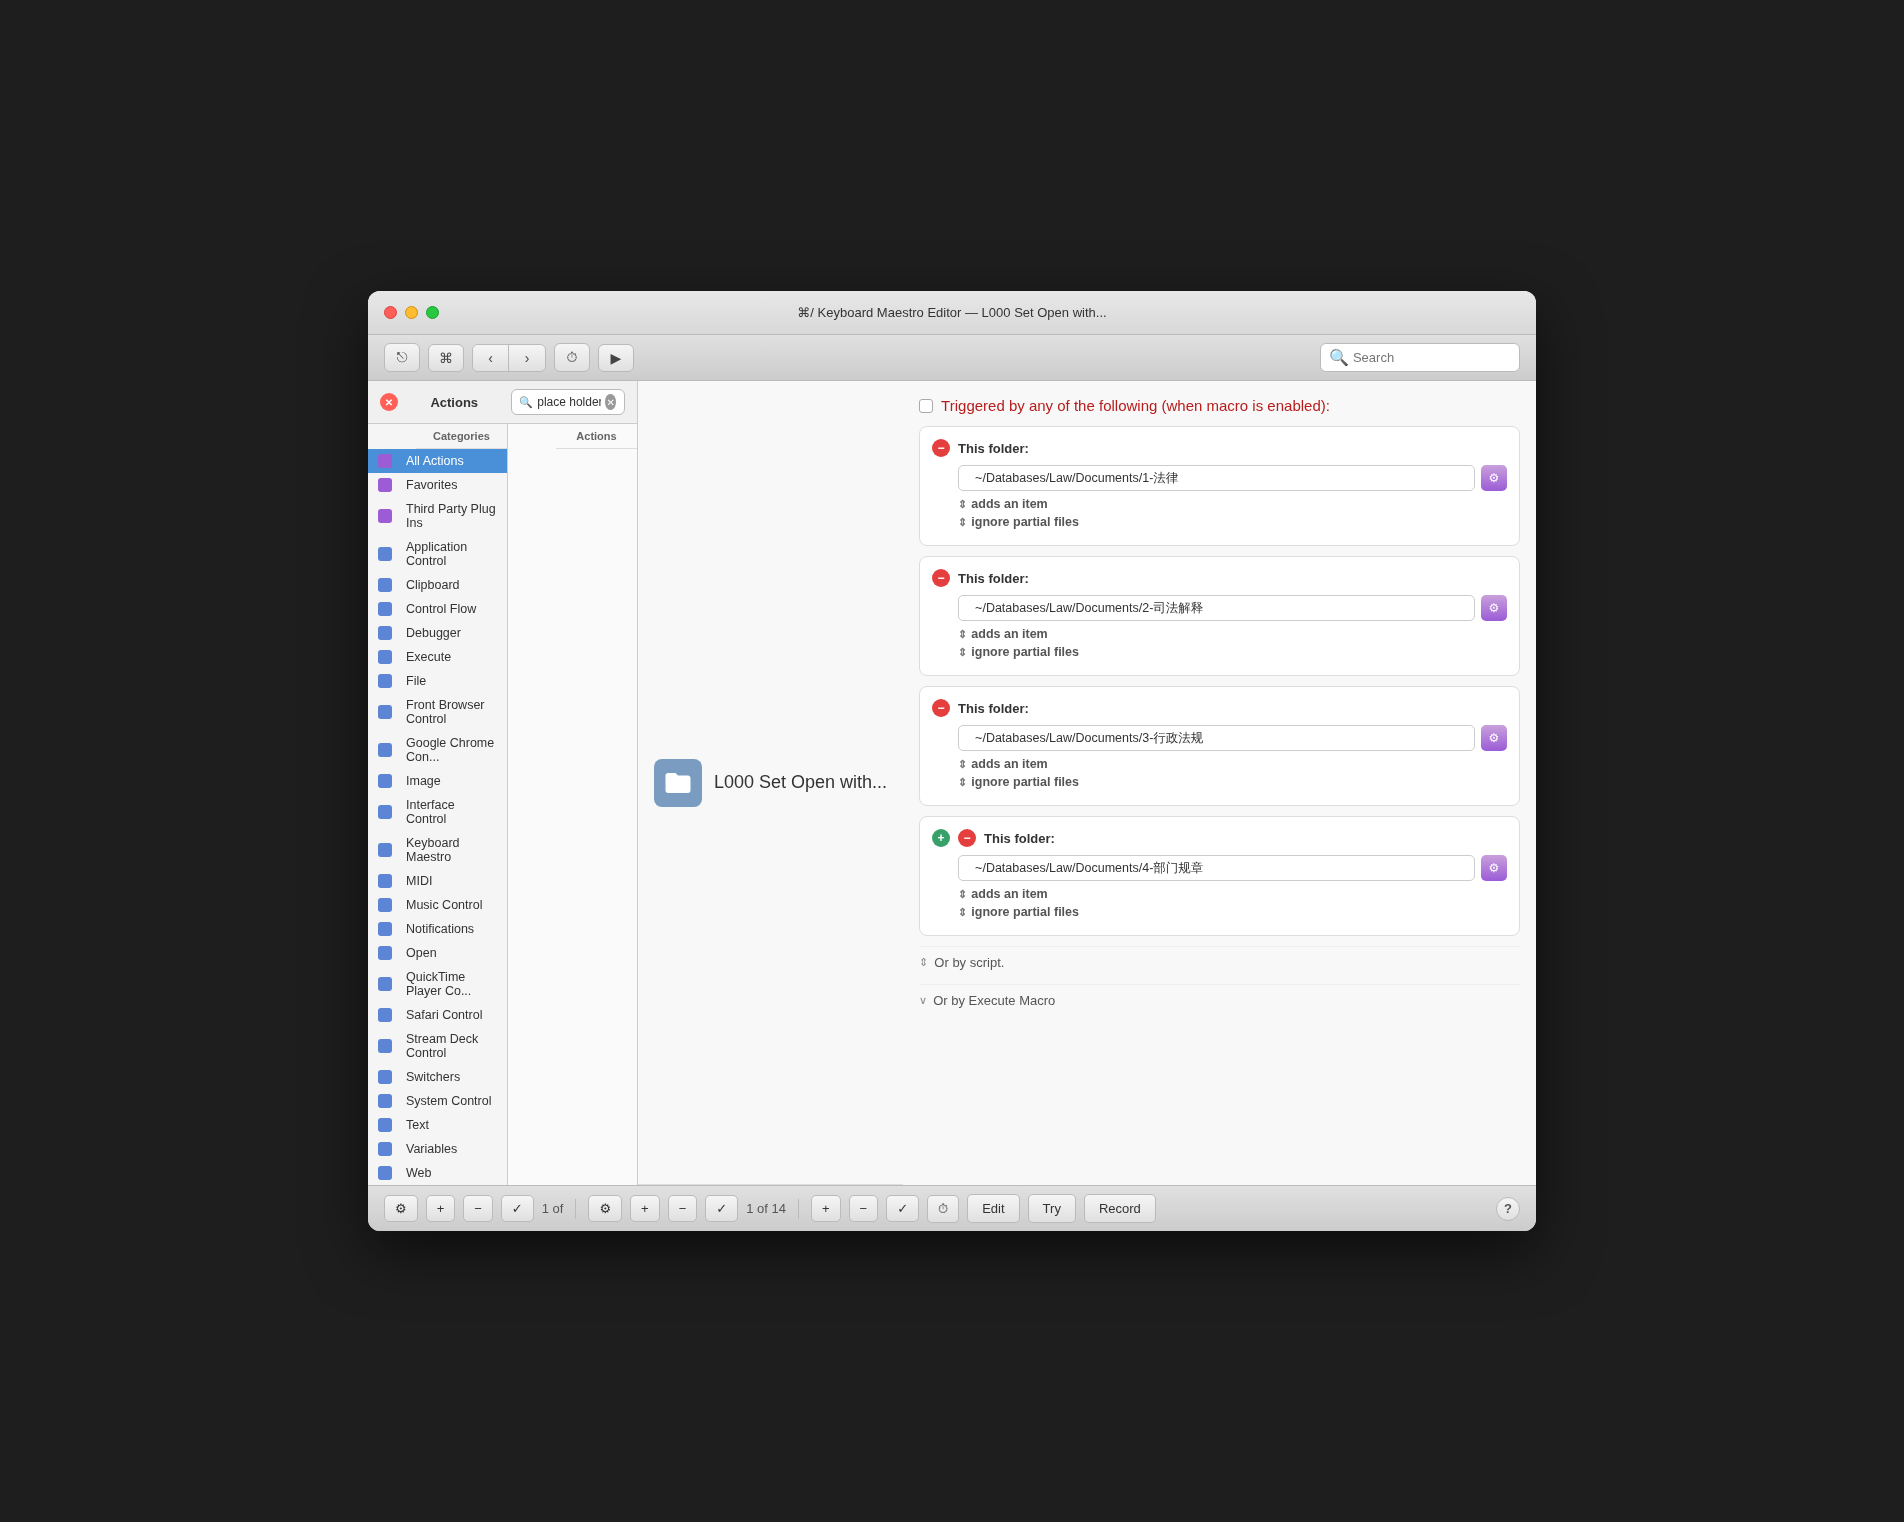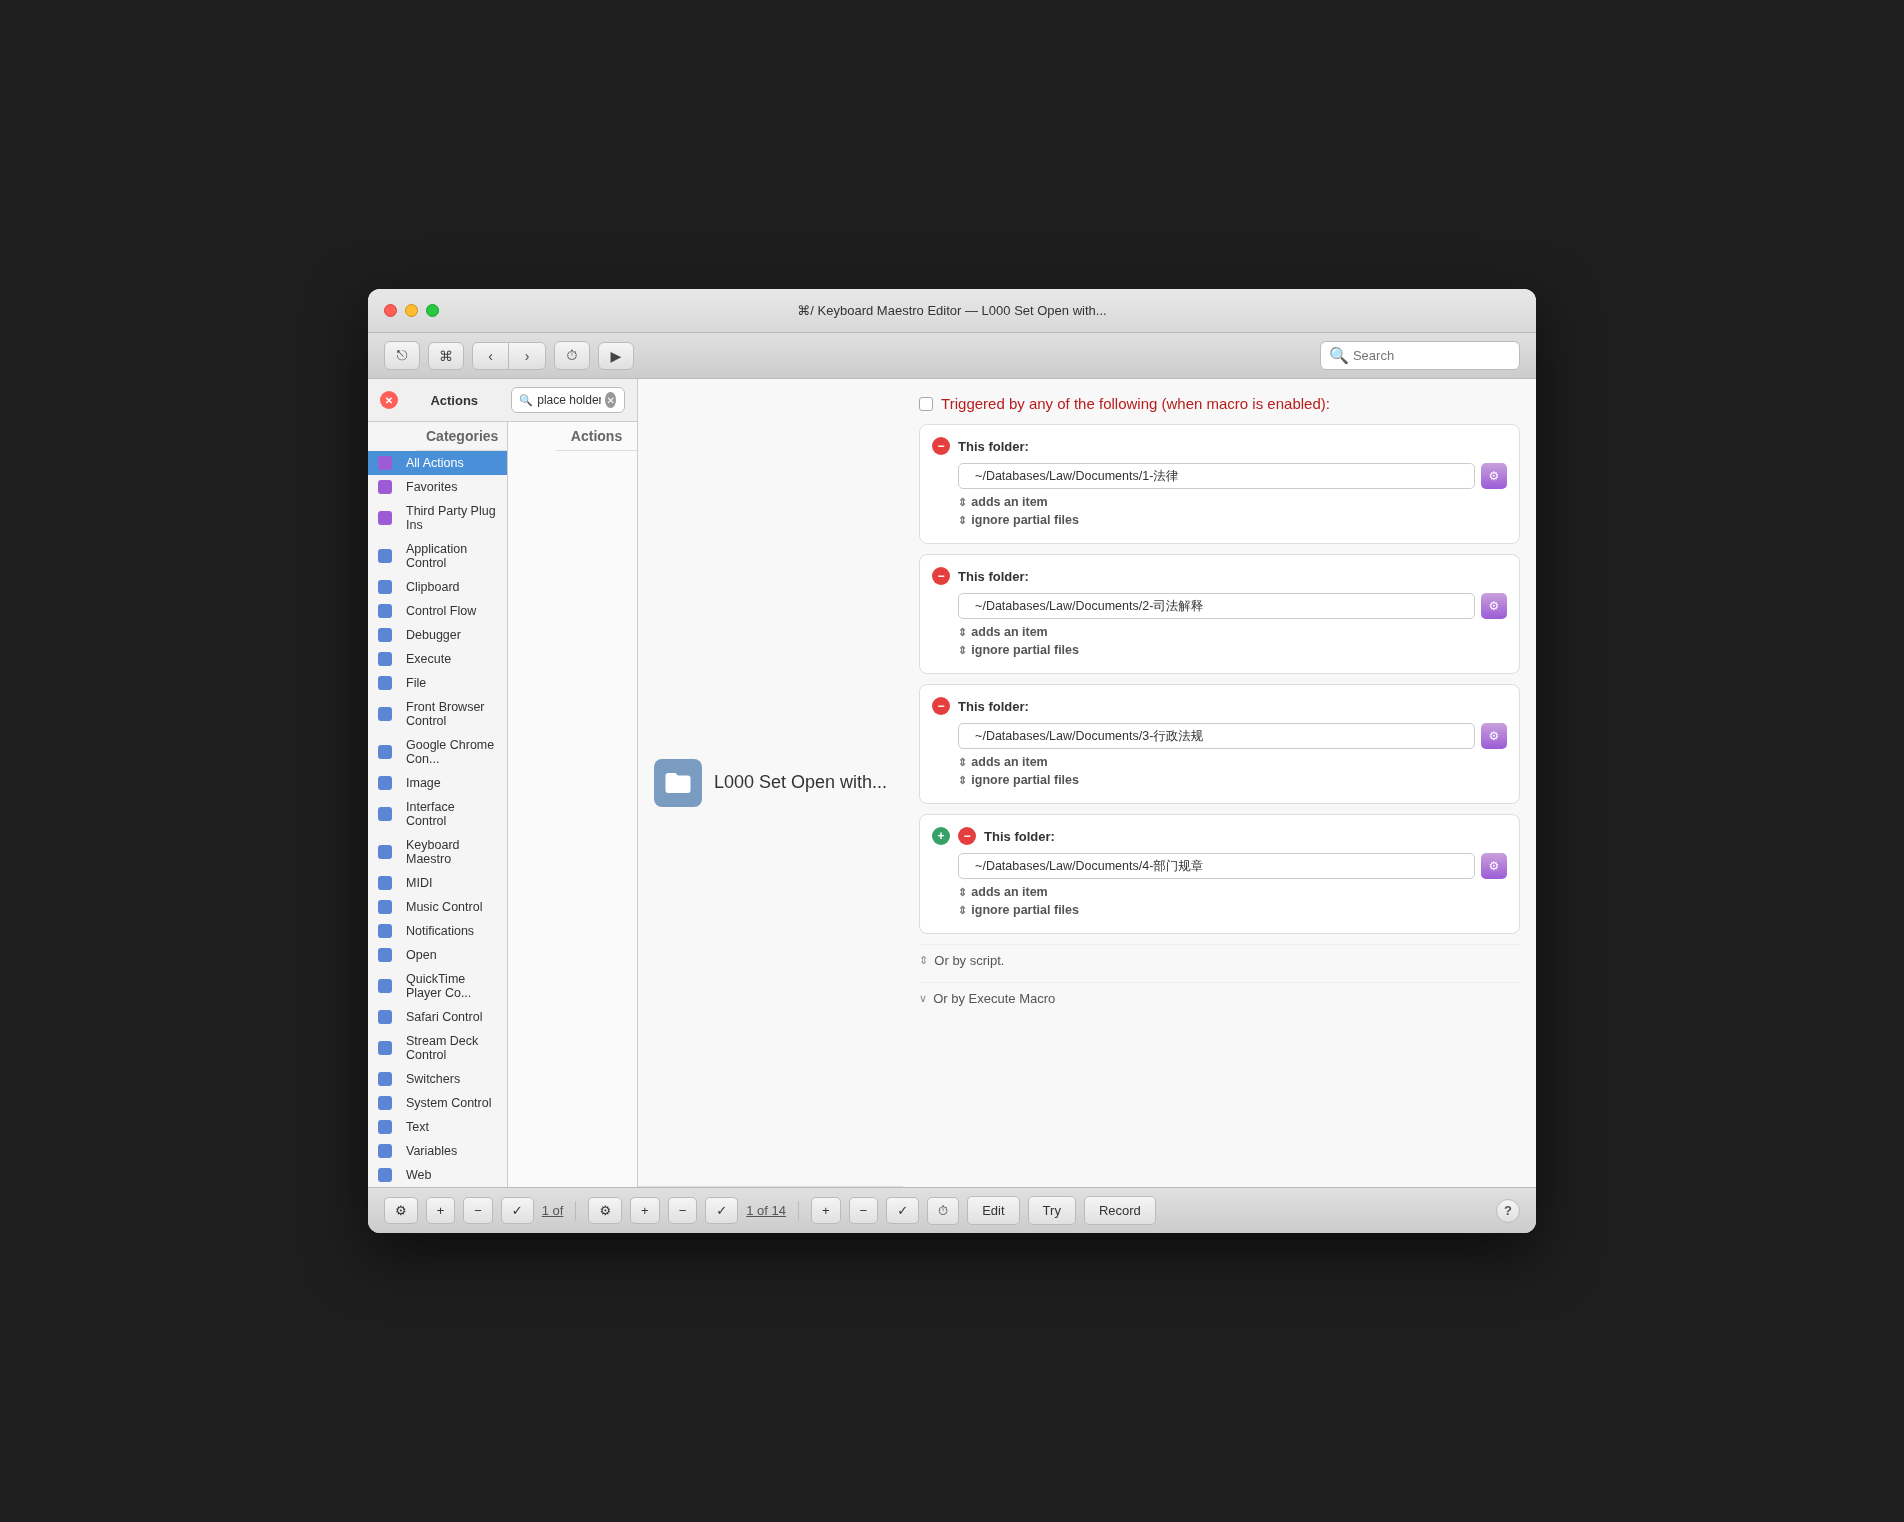--- a/index.html
+++ b/index.html
@@ -208,21 +208,21 @@
     }
 
     .categories-col {
       width: 140px;
       border-right: 1px solid #ccc;
       overflow-y: auto;
       background: #f5f5f5;
     }
 
     .col-header {
-      font-size: 14px;
+      font-size: 11px;
       font-weight: 600;
       color: #666;
       padding: 6px 10px;
       border-bottom: 1px solid #ddd;
       text-align: center;
       margin-left: 48px;
     }
 
     .cat-item {
       display: flex;
@@ -460,21 +460,20 @@
     .bottom-divider {
       width: 1px;
       height: 20px;
       background: #bbb;
       margin: 0 4px;
     }
 
     .bottom-count {
       font-size: 13px;
       color: #555;
-      text-decoration: underline;
     }
 
     .bottom-spacer { flex: 1; }
 
     .bottom-action-btn {
       background: linear-gradient(to bottom, #f5f5f5, #e0e0e0);
       border: 1px solid #bbb;
       border-radius: 5px;
       padding: 6px 14px;
       cursor: pointer;

